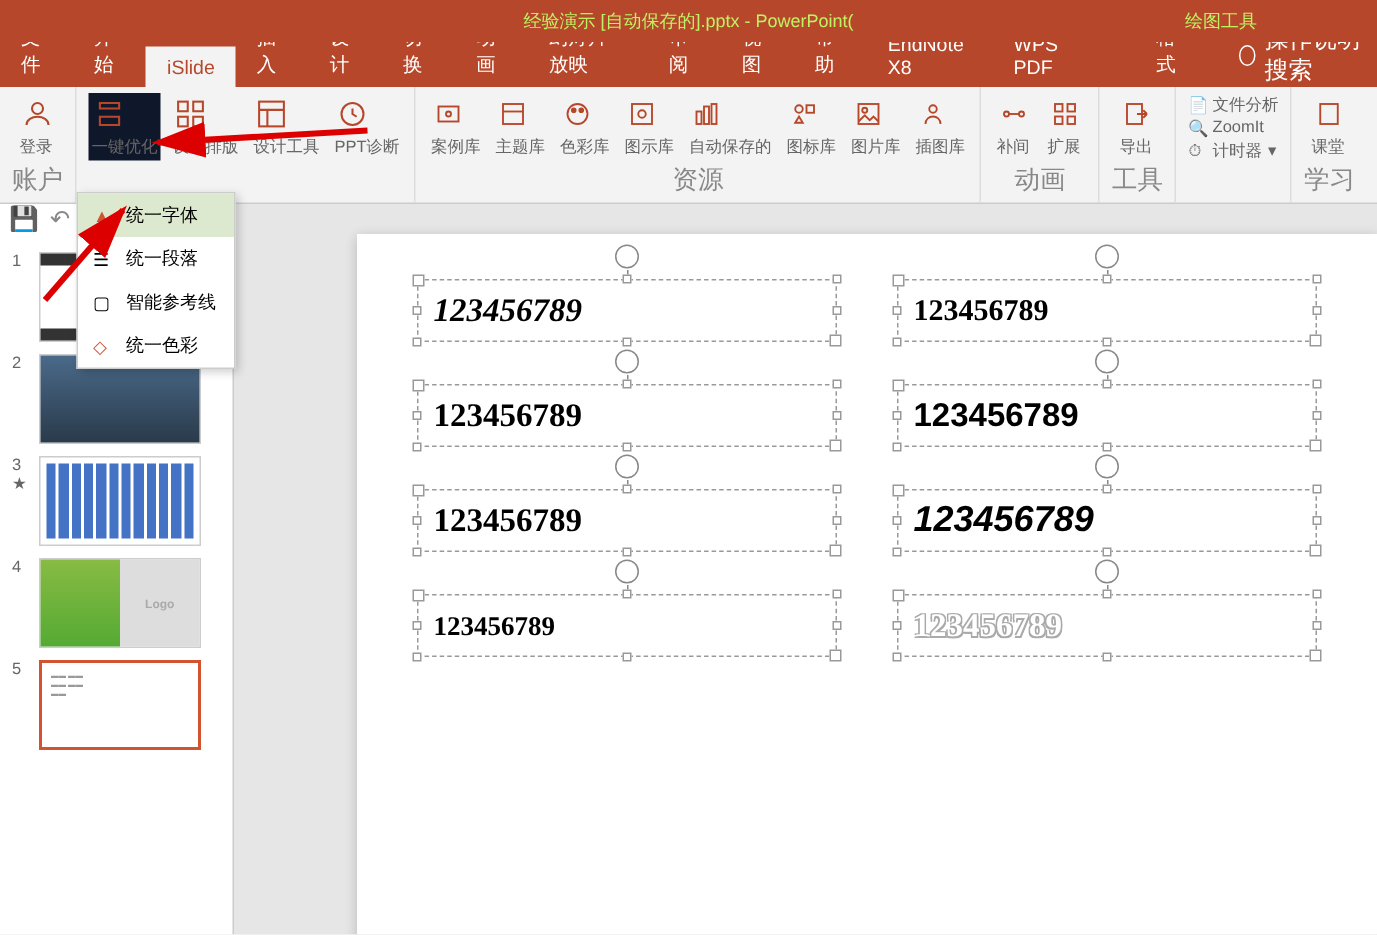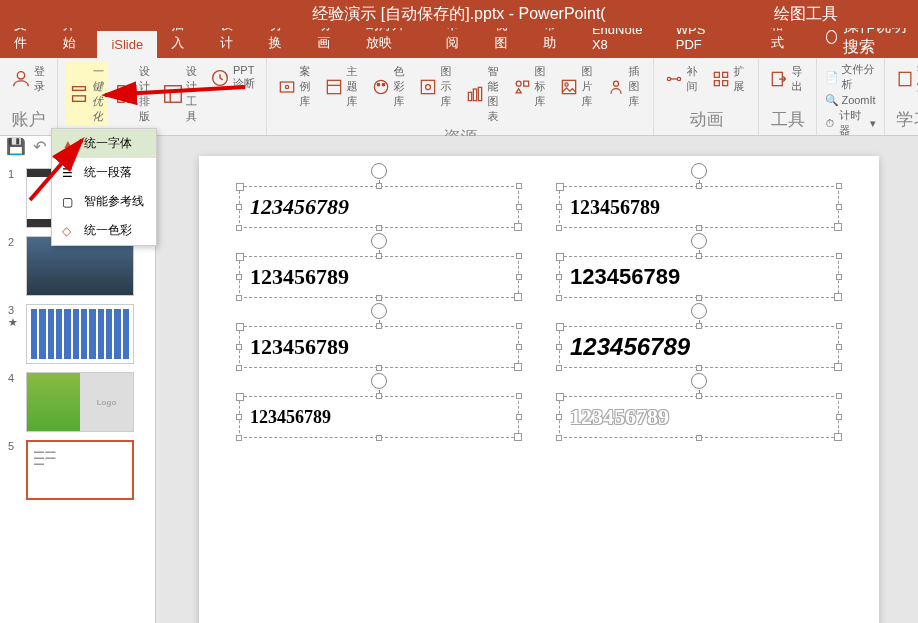--- a/index.html
+++ b/index.html
@@ -1,32 +1,32 @@
 <!DOCTYPE html>
 <html><head>
 <meta charset="utf-8">
 <style>
 * { margin: 0; padding: 0; box-sizing: border-box; font-family: "Microsoft YaHei", sans-serif; }
 body { width: 918px; height: 623px; background: #e6e6e6; overflow: hidden; position: relative; }
 
-.titlebar { height: 28px; background: #b7472a; color: #ffffff; display: flex; align-items: center; justify-content: center; font-size: 16px; position: relative; }
+.titlebar { height: 28px; background: #b7472a; color: #bef264; display: flex; align-items: center; justify-content: center; font-size: 12px; position: relative; }
 .titlebar-center { position: absolute; left: 50%; transform: translateX(-50%); }
 .titlebar-right { position: absolute; right: 80px; }
 
 .menubar { height: 30px; background: #b7472a; display: flex; align-items: flex-end; }
 .tab { padding: 6px 14px; font-size: 13px; color: #fff; cursor: pointer; }
 .tab.active { background: #f3f3f3; color: #b7472a; }
 .tab-tell { margin-left: 20px; color: #fff; font-size: 16px; display: flex; align-items: center; gap: 6px; }
 .bulb { width: 14px; height: 14px; border: 1.5px solid #fff; border-radius: 50%; display: inline-block; position: relative; }
 
 .ribbon { height: 78px; background: #f3f3f3; border-bottom: 1px solid #ccc; display: flex; }
 .ribbon-group { padding: 4px 8px; display: flex; flex-direction: column; align-items: center; border-right: 1px solid #ddd; position: relative; }
 .ribbon-btns { display: flex; gap: 6px; flex: 1; align-items: flex-start; }
-.ribbon-btn { display: flex; flex-direction: row; align-items: center; gap: 2px; font-size: 11px; color: #666; cursor: pointer; padding: 2px; }
-.ribbon-btn.highlighted { background: #fef9c3; font-style: italic; }
+.ribbon-btn { display: flex; flex-direction: column; align-items: flex-start; gap: 2px; font-size: 11px; color: #666; cursor: pointer; padding: 2px; }
+.ribbon-btn.highlighted { background: #0f172a; }
 .ribbon-icon { width: 24px; height: 24px; display: flex; align-items: center; justify-content: center; color: #b7472a; }
 .ribbon-group-label { font-size: 17px; color: #888; text-align: right; margin-top: auto; }
 .side-list { display: flex; flex-direction: column; gap: 2px; }
 .side-item { font-size: 11px; color: #666; display: flex; align-items: center; gap: 4px; cursor: pointer; }
 .side-icon { width: 12px; height: 12px; display: inline-block; }
 
 .content-area { position: absolute; top: 136px; left: 0; right: 0; bottom: 0; display: flex; }
 .qat { position: absolute; top: 138px; left: 8px; display: flex; gap: 8px; align-items: center; z-index: 5; }
 .qat-btn { width: 16px; height: 16px; display: flex; align-items: center; justify-content: center; color: #888; cursor: pointer; }
 
@@ -34,21 +34,21 @@
 .dropdown-item { padding: 6px 10px; font-size: 12px; display: flex; align-items: center; gap: 8px; cursor: pointer; }
 .dropdown-item:hover, .dropdown-item.hover { background: #dde9cf; }
 .dd-icon { width: 14px; height: 14px; display: inline-block; }
 
 .slidepanel { width: 156px; background: #fff; border-right: 1px solid #ccc; padding-top: 28px; overflow-y: auto; }
 .slide-thumb-wrap { display: flex; padding: 4px 8px; gap: 6px; }
 .slide-num { font-size: 11px; color: #666; width: 12px; }
 .slide-thumb { width: 108px; height: 60px; background: #fff; border: 1px solid #ccc; }
 .slide-thumb.selected { border: 2px solid #d35230; }
 
-.canvas-area { flex: 1; background: #e6e6e6; display: flex; justify-content: flex-start; padding-top: 20px; overflow: hidden; padding-left: 43px; }
+.canvas-area { flex: 1; background: #e6e6e6; display: flex; justify-content: flex-end; padding-top: 20px; overflow: hidden; padding-left: 43px; }
 .slide-canvas { width: 680px; height: 510px; background: #fff; box-shadow: 0 2px 8px rgba(0,0,0,0.2); padding: 30px 40px; display: flex; gap: 40px; }
 .col { flex: 1; display: flex; flex-direction: column; gap: 28px; }
 .textbox { border: 1px dashed #999; padding: 6px 10px; position: relative; height: 42px; display: flex; align-items: center; }
 .textbox::before, .textbox::after { content: ''; position: absolute; width: 6px; height: 6px; border: 1px solid #999; background: #fff; }
 .textbox::before { top: -4px; left: -4px; }
 .textbox::after { bottom: -4px; right: -4px; }
 .handle { position: absolute; width: 6px; height: 6px; border: 1px solid #999; background: #fff; }
 .h-tr { top: -4px; right: -4px; } .h-bl { bottom: -4px; left: -4px; }
 .h-tm { top: -4px; left: 50%; margin-left: -3px; } .h-bm { bottom: -4px; left: 50%; margin-left: -3px; }
 .h-ml { top: 50%; left: -4px; margin-top: -3px; } .h-mr { top: 50%; right: -4px; margin-top: -3px; }
@@ -205,21 +205,21 @@
           <span>图示库</span>
         </div>
       <div class="ribbon-btn">
           <div class="ribbon-icon">
             <svg width="20" height="20" viewBox="0 0 24 24" fill="none" stroke="#b7472a" stroke-width="1.5">
               <rect x="4" y="10" width="4" height="10"></rect>
               <rect x="10" y="6" width="4" height="14"></rect>
               <rect x="16" y="4" width="4" height="16"></rect>
             </svg>
           </div>
-          <span>智能图表</span>
+          <span>自动保存的</span>
         </div>
       <div class="ribbon-btn">
           <div class="ribbon-icon">
             <svg width="20" height="20" viewBox="0 0 24 24" fill="none" stroke="#b7472a" stroke-width="1.5">
               <circle cx="8" cy="8" r="3"></circle>
               <rect x="14" y="5" width="6" height="6"></rect>
               <path d="M5 19l3-5 3 5z"></path>
             </svg>
           </div>
           <span>图标库</span>

